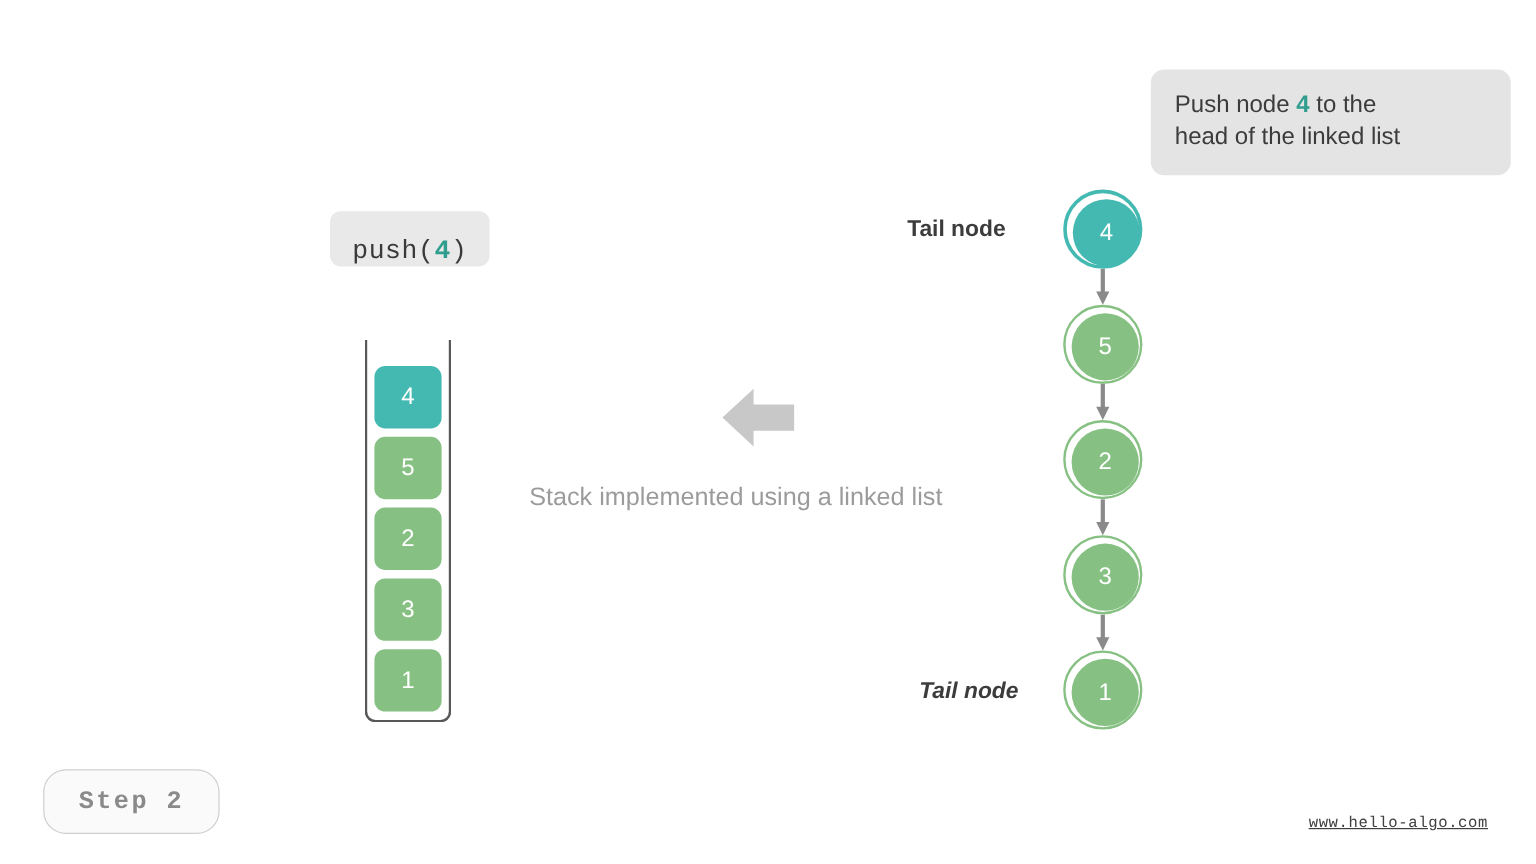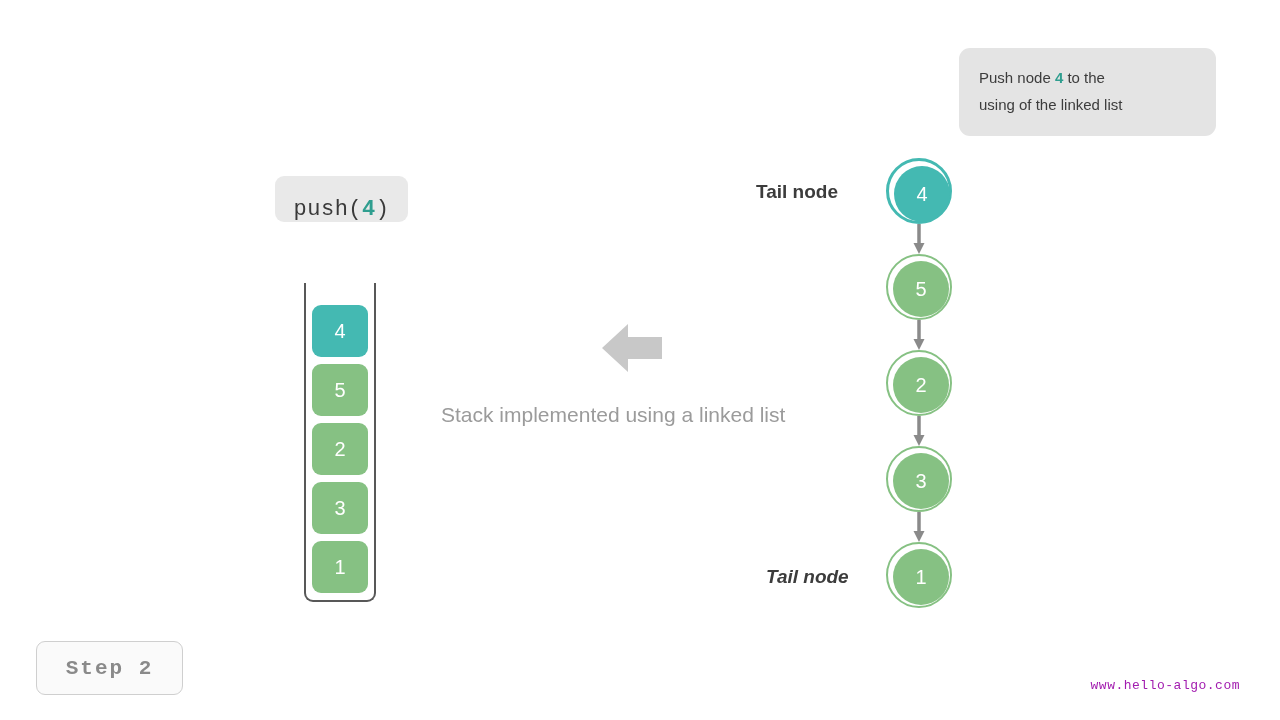--- a/index.html
+++ b/index.html
@@ -7,25 +7,25 @@
     width:1280px;height:720px;
     background:#ffffff;
     font-family:"Liberation Sans", sans-serif;
     overflow:hidden;
     position:relative;
   }
   .canvas{position:absolute;left:0;top:0;width:1280px;height:720px;}
 
   
   #annotation{
-    position:absolute;left:959px;top:48px;width:257px;
+    position:absolute;left:959px;top:58px;width:300px;
     background:#e4e4e4;border-radius:11px;
     padding:16px 18px 18px 20px;
     box-sizing:border-box;
-    font-size:15px;line-height:27px;color:#3c3c3c;
+    font-size:20px;line-height:27px;color:#3c3c3c;
   }
   #annotation .hl{color:#2f9e8f;font-weight:bold;}
 
   
   #push-label{
     position:absolute;left:275px;top:176px;
     width:133px;height:46px;
     background:#e9e9e9;border-radius:9px;
     display:flex;align-items:flex-end;justify-content:center;
     font-family:"Liberation Mono","DejaVu Sans Mono",monospace;
@@ -93,41 +93,41 @@
     font-size:19px;font-weight:bold;color:#3c3c3c;
     white-space:nowrap;
   }
   #head-label{left:756px;top:181px;}
   #tail-label{left:766px;top:566px;font-style:italic;}
 
   
   #step-badge{
     position:absolute;left:36px;top:641px;
     width:145px;height:52px;
-    background:#fafafa;border:1.5px solid #cfcfcf;border-radius:9px;
+    background:#fafafa;border:1.5px solid #cfcfcf;border-radius:19px;
     display:flex;align-items:center;justify-content:center;
     font-family:"Liberation Mono","DejaVu Sans Mono",monospace;
     font-size:21px;font-weight:bold;color:#8a8a8a;letter-spacing:2px;
   }
 
   
   #watermark{
     position:absolute;right:40px;top:678px;
     font-family:"Liberation Mono","DejaVu Sans Mono",monospace;
-    font-size:13px;color:#a21caf;letter-spacing:0.5px;
+    font-size:13px;color:#404040;letter-spacing:0.5px;text-decoration:underline;
   }
 </style>
 </head>
 <body>
 
 <div class="canvas">
 
   <div id="annotation">
     <span>Push node </span><span class="hl">4</span><span> to the</span><br>
-    <span>using of the linked list</span>
+    <span>head of the linked list</span>
   </div>
 
   <div id="push-label">
     <span>push(</span>
       <span class="hl">4</span>
       <span>)</span>
   </div>
 
   <div id="stack-container">
     <div id="stack-walls"></div>

